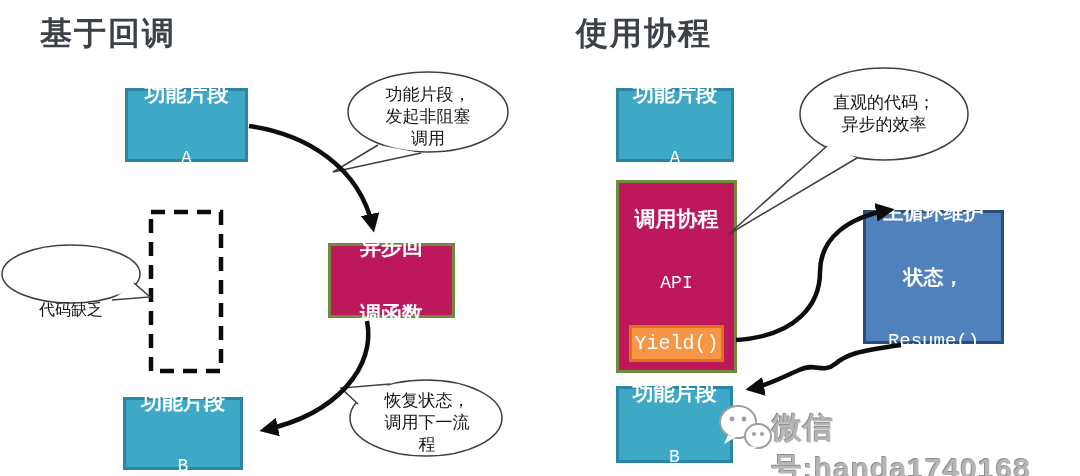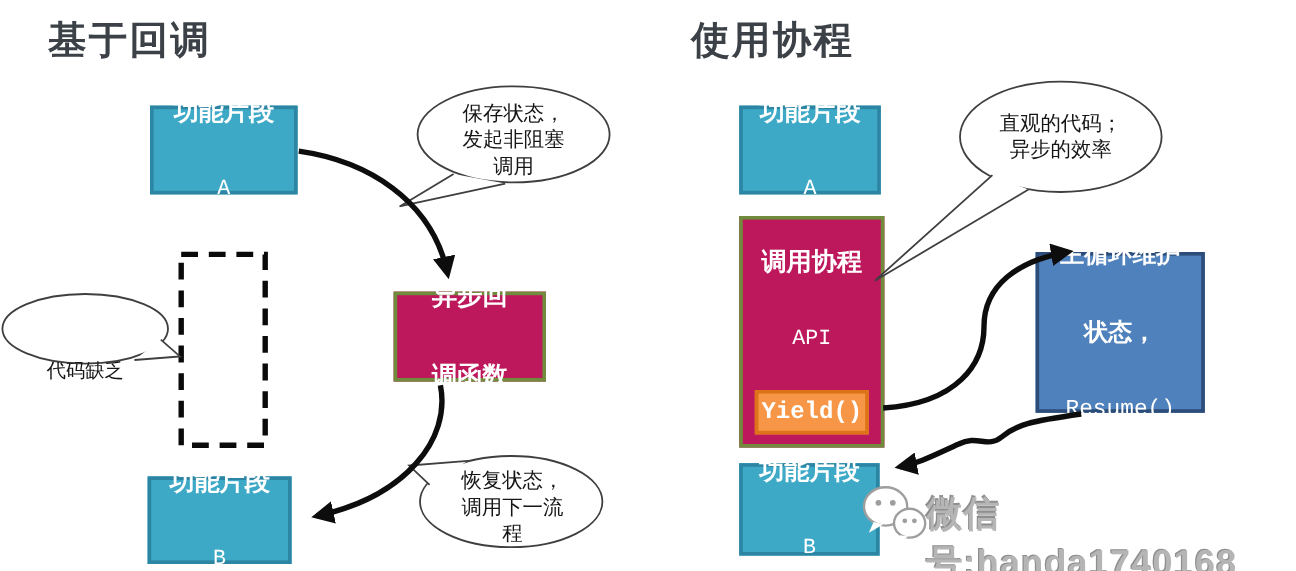--- a/index.html
+++ b/index.html
@@ -17,21 +17,21 @@
   .green {background:#be185d;border:3px solid #708b3c;}
   .blue  {background:#4f81bd;border:3px solid #2c4d79;}
   .orange{background:#f79646;border:3px solid #dd7218;}
 
   #box-a-left  {left:125px;top:88px; width:123px;height:74px;}
   #callback-box{left:328px;top:243px;width:127px;height:75px;}
   #box-b-left  {left:123px;top:397px;width:120px;height:73px;}
   #box-a-right {left:616px;top:88px; width:118px;height:74px;}
   #coroutine-box{left:616px;top:180px;width:121px;height:193px;padding-bottom:52px;}
   #yield-box   {left:10px;bottom:8px;width:95px;height:37px;position:absolute;z-index:2;}
-  #yield-box .mono{font-size:20px;font-weight:bold;}
+  #yield-box .mono{font-size:20px;}
   #mainloop-box{left:863px;top:210px;width:141px;height:134px;}
   #mainloop-box .zh{font-size:20px;}
   #mainloop-box .mono{font-size:19px;}
   #box-b-right {left:616px;top:386px;width:117px;height:77px;}
 
   .bubble-text{position:absolute;z-index:3;text-align:center;color:#151515;
                font-size:16px;line-height:1.28;font-weight:400;}
   #bubble-save-text    {left:350px;top:84px;width:156px;font-size:17px;}
   #bubble-no-link-text {left:4px;  top:254px;width:134px;margin-top:46px;}
   #bubble-restore-text {left:352px;top:390px;width:150px;font-size:17px;}
@@ -85,21 +85,21 @@
     <div class="zh">状态，</div>
     <div class="mono">Resume()</div>
   </div>
 
   <div class="node teal" id="box-b-right">
     <div class="zh">功能片段</div>
     <div class="mono">B</div>
   </div>
 
   <div class="bubble-text" id="bubble-save-text">
-    <div>保存状态，</div>
+    <div>功能片段，</div>
     <div>发起非阻塞</div>
     <div>调用</div>
   </div>
   <div class="bubble-text" id="bubble-no-link-text">
     <div>代码缺乏</div>
   </div>
   <div class="bubble-text" id="bubble-benefit-text">
     <div>直观的代码；</div>
     <div>异步的效率</div>
   </div>

